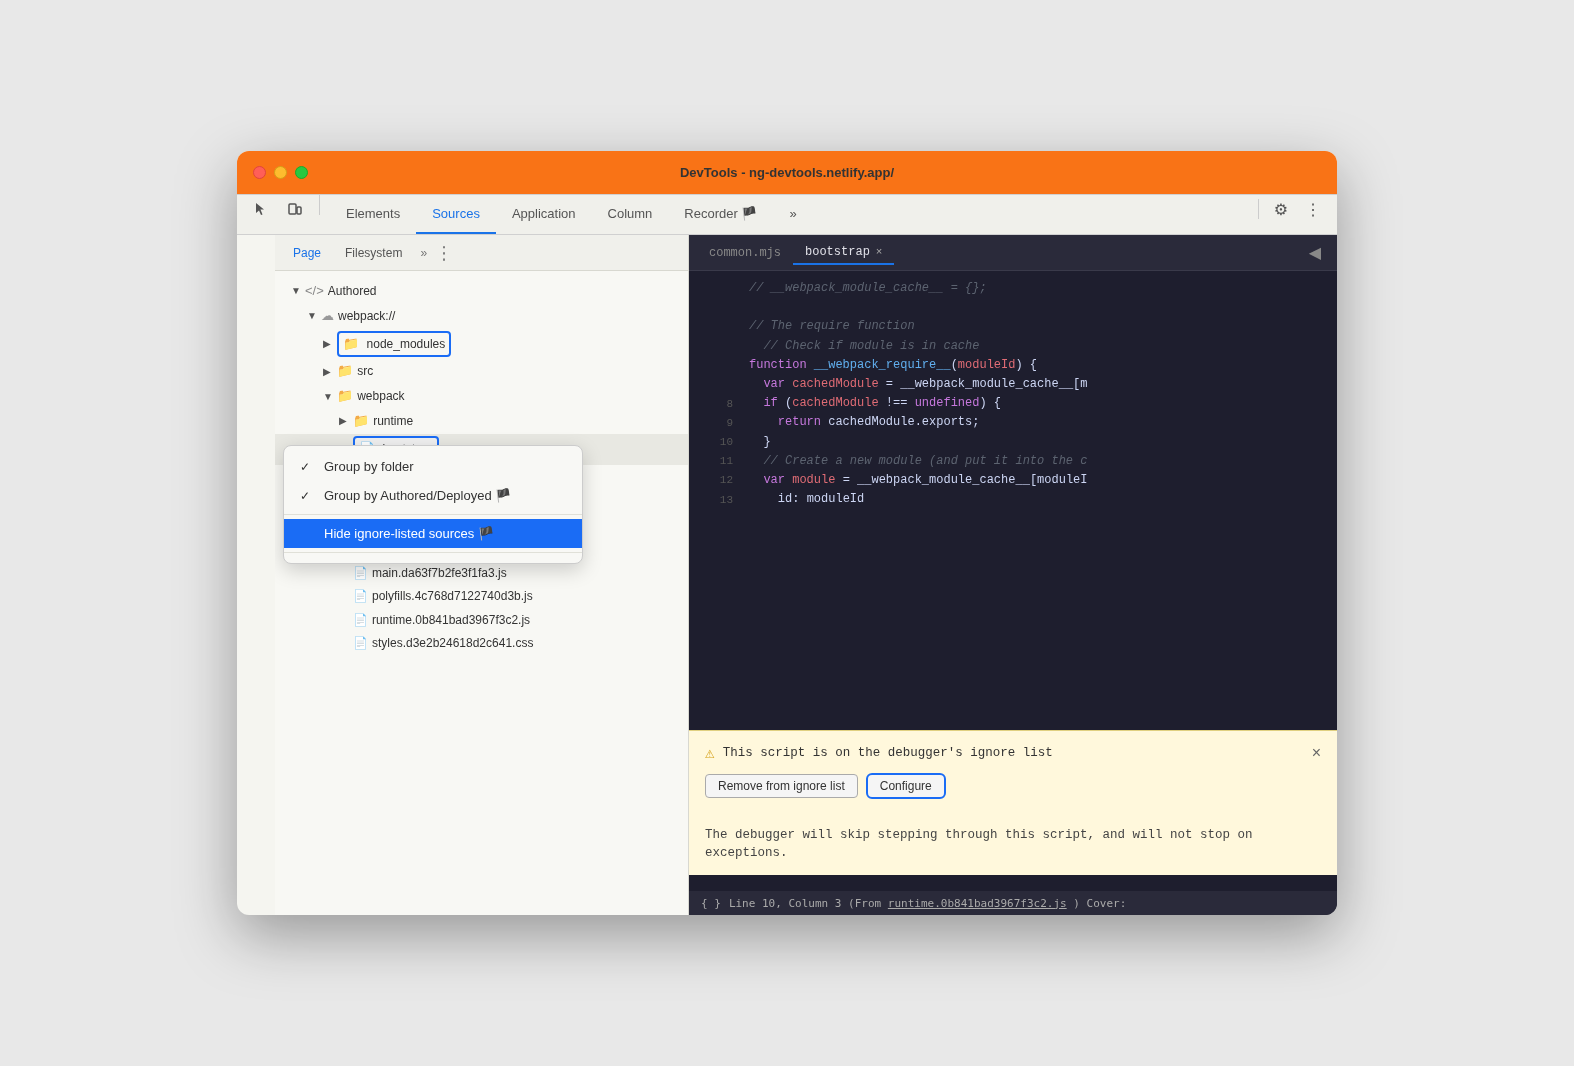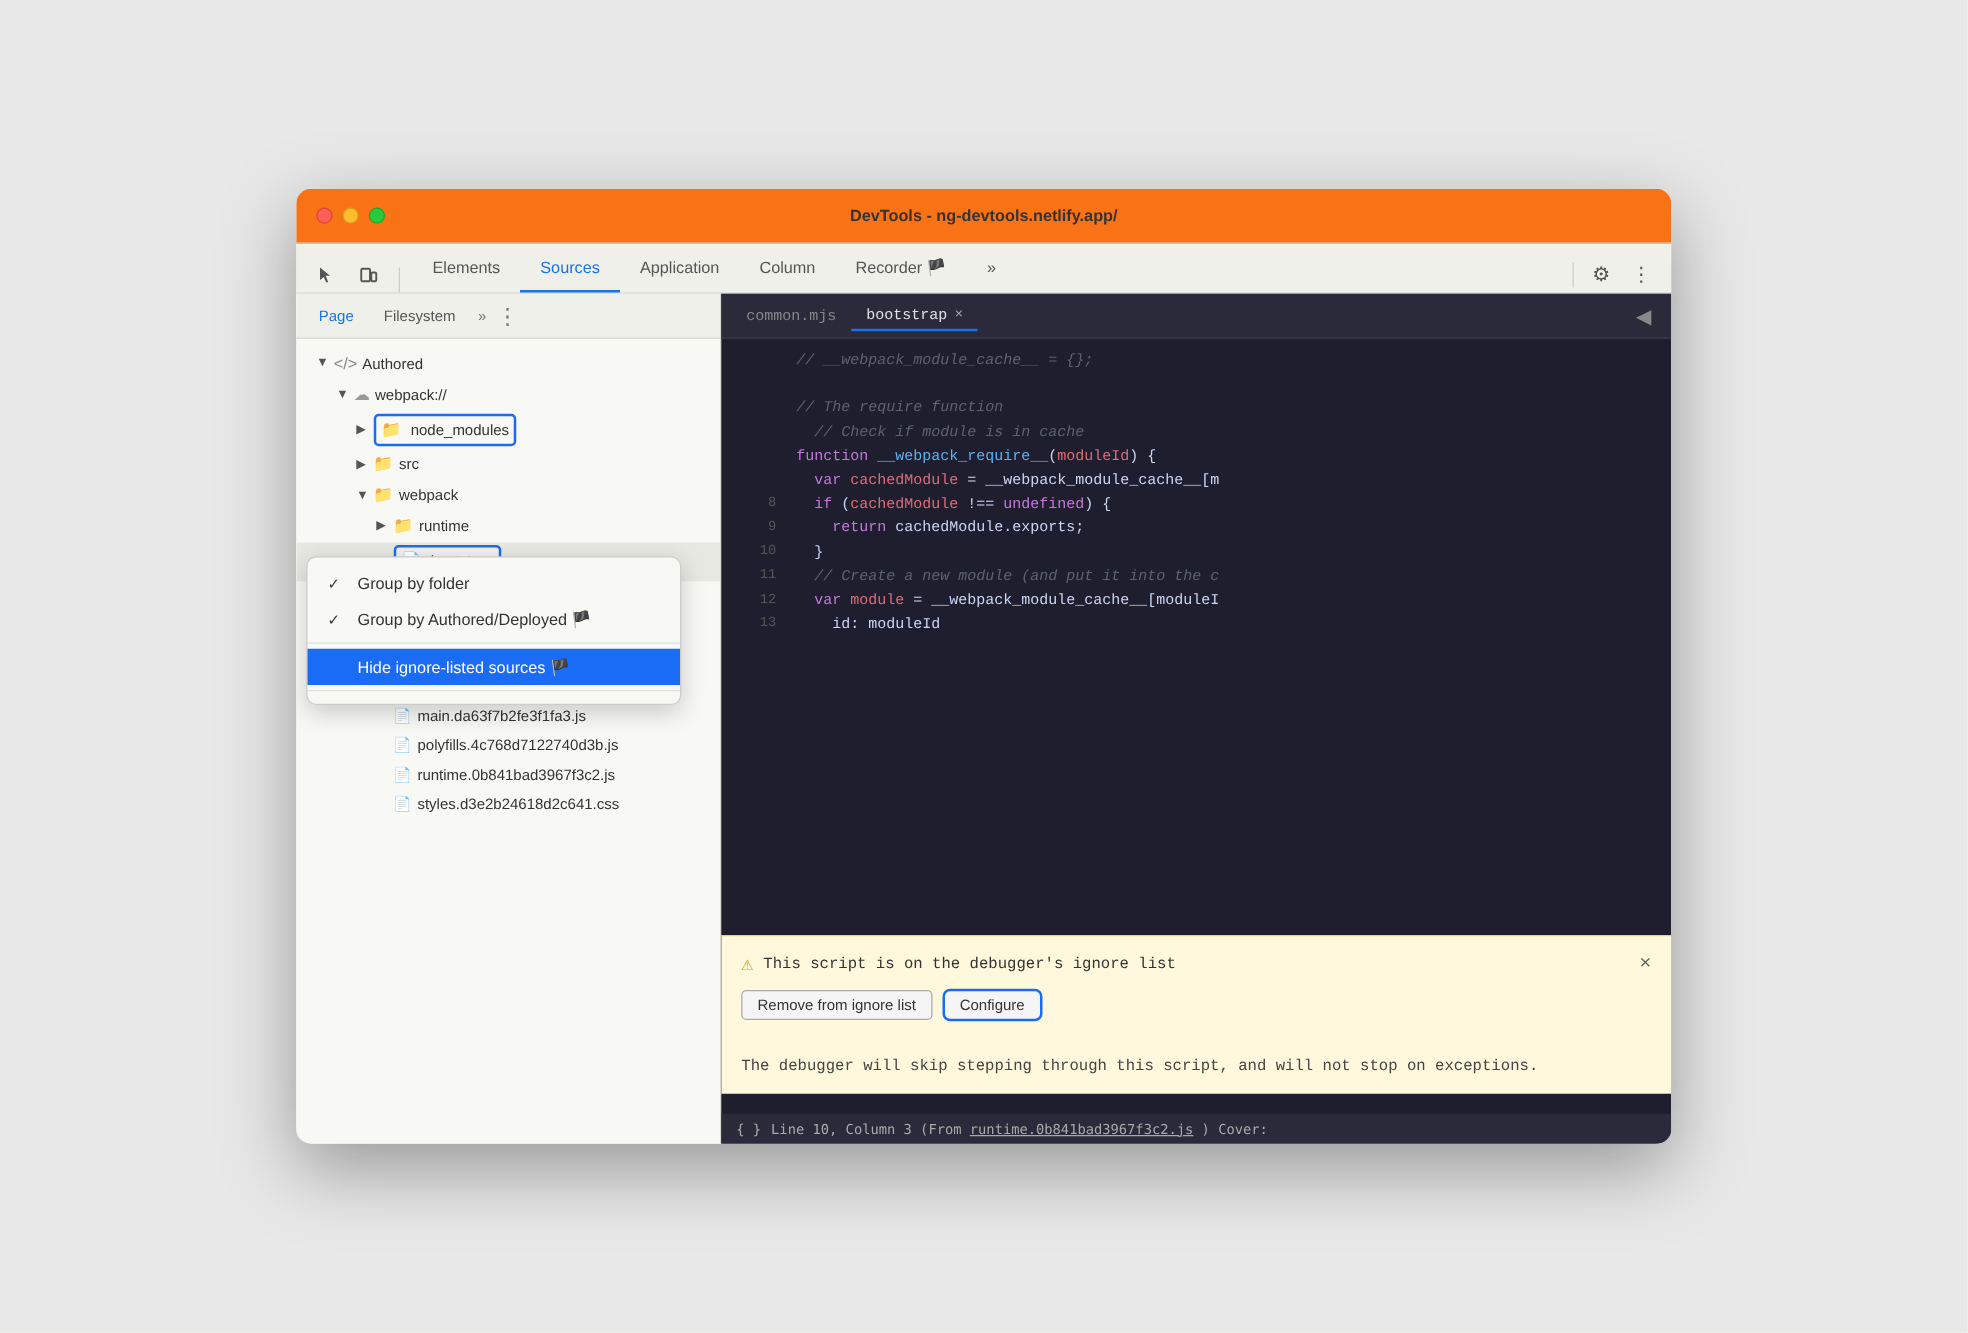--- a/index.html
+++ b/index.html
@@ -45,21 +45,21 @@
       transform: translateX(-50%);
       font-size: 13px;
       font-weight: 600;
       color: #333;
     }
     .toolbar {
       background: #f0f0eb;
       border-bottom: 1px solid #d0d0d0;
       height: 40px;
       display: flex;
-      align-items: flex-end;
+      align-items: flex-start;
       padding: 0 10px;
       gap: 6px;
     }
     .toolbar-btn {
       width: 28px;
       height: 28px;
       border: none;
       background: none;
       cursor: pointer;
       display: flex;
@@ -101,25 +101,26 @@
       margin-left: auto;
       display: flex;
       align-items: center;
       gap: 4px;
     }
     .main-content {
       display: flex;
       height: 680px;
     }
     .sidebar {
-      width: 340px;
+      width: 414px;
       background: #f8f8f4;
       border-right: 1px solid #d8d8d0;
       overflow: hidden;
       position: relative;
+      margin-left: 38px;
     }
     .sidebar-tabs {
       display: flex;
       align-items: center;
       border-bottom: 1px solid #d8d8d0;
       height: 36px;
       padding: 0 8px;
       background: #f0f0eb;
       gap: 4px;
     }
@@ -208,21 +209,21 @@
     .code-content {
       padding: 8px 0;
       overflow: auto;
       height: calc(100% - 36px - 120px);
       color: #cdd6f4;
       font-size: 12px;
       line-height: 1.6;
     }
     .code-line {
       display: flex;
-      align-items: center;
+      align-items: flex-end;
       padding: 0 12px;
     }
     .line-num {
       color: #555;
       width: 32px;
       text-align: right;
       margin-right: 16px;
       user-select: none;
       font-size: 11px;
     }

